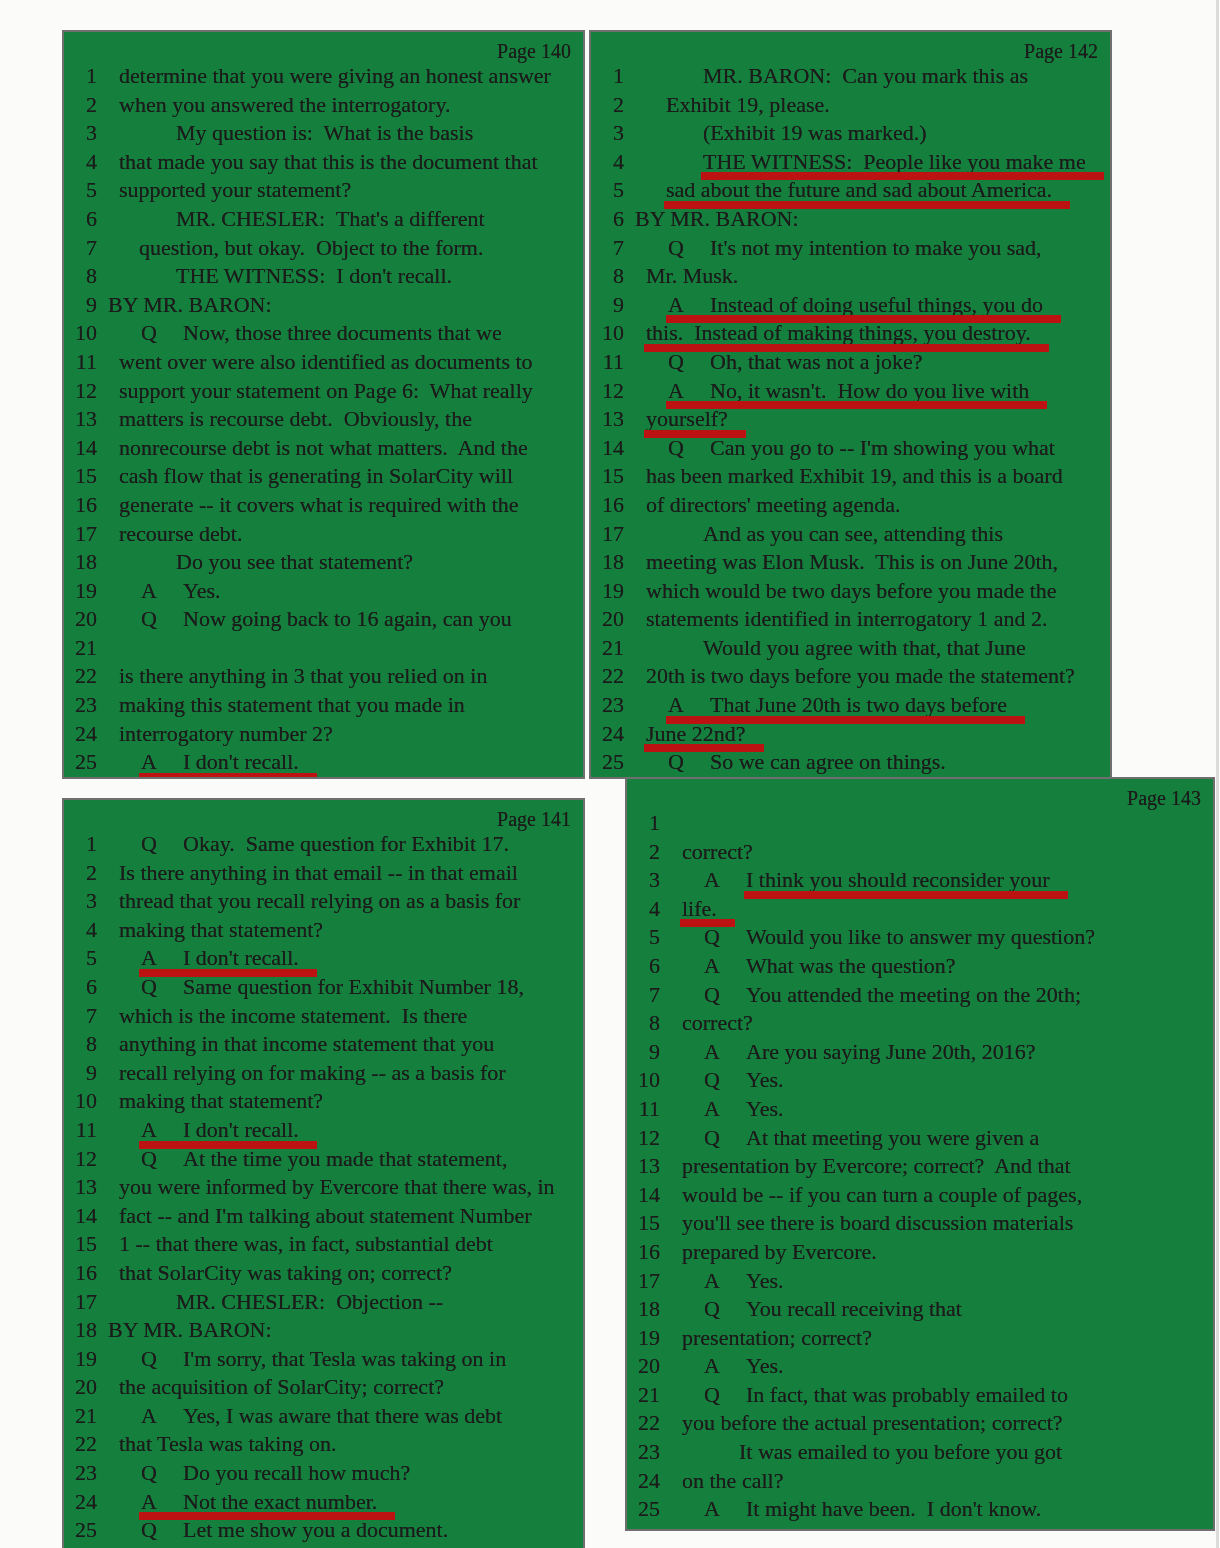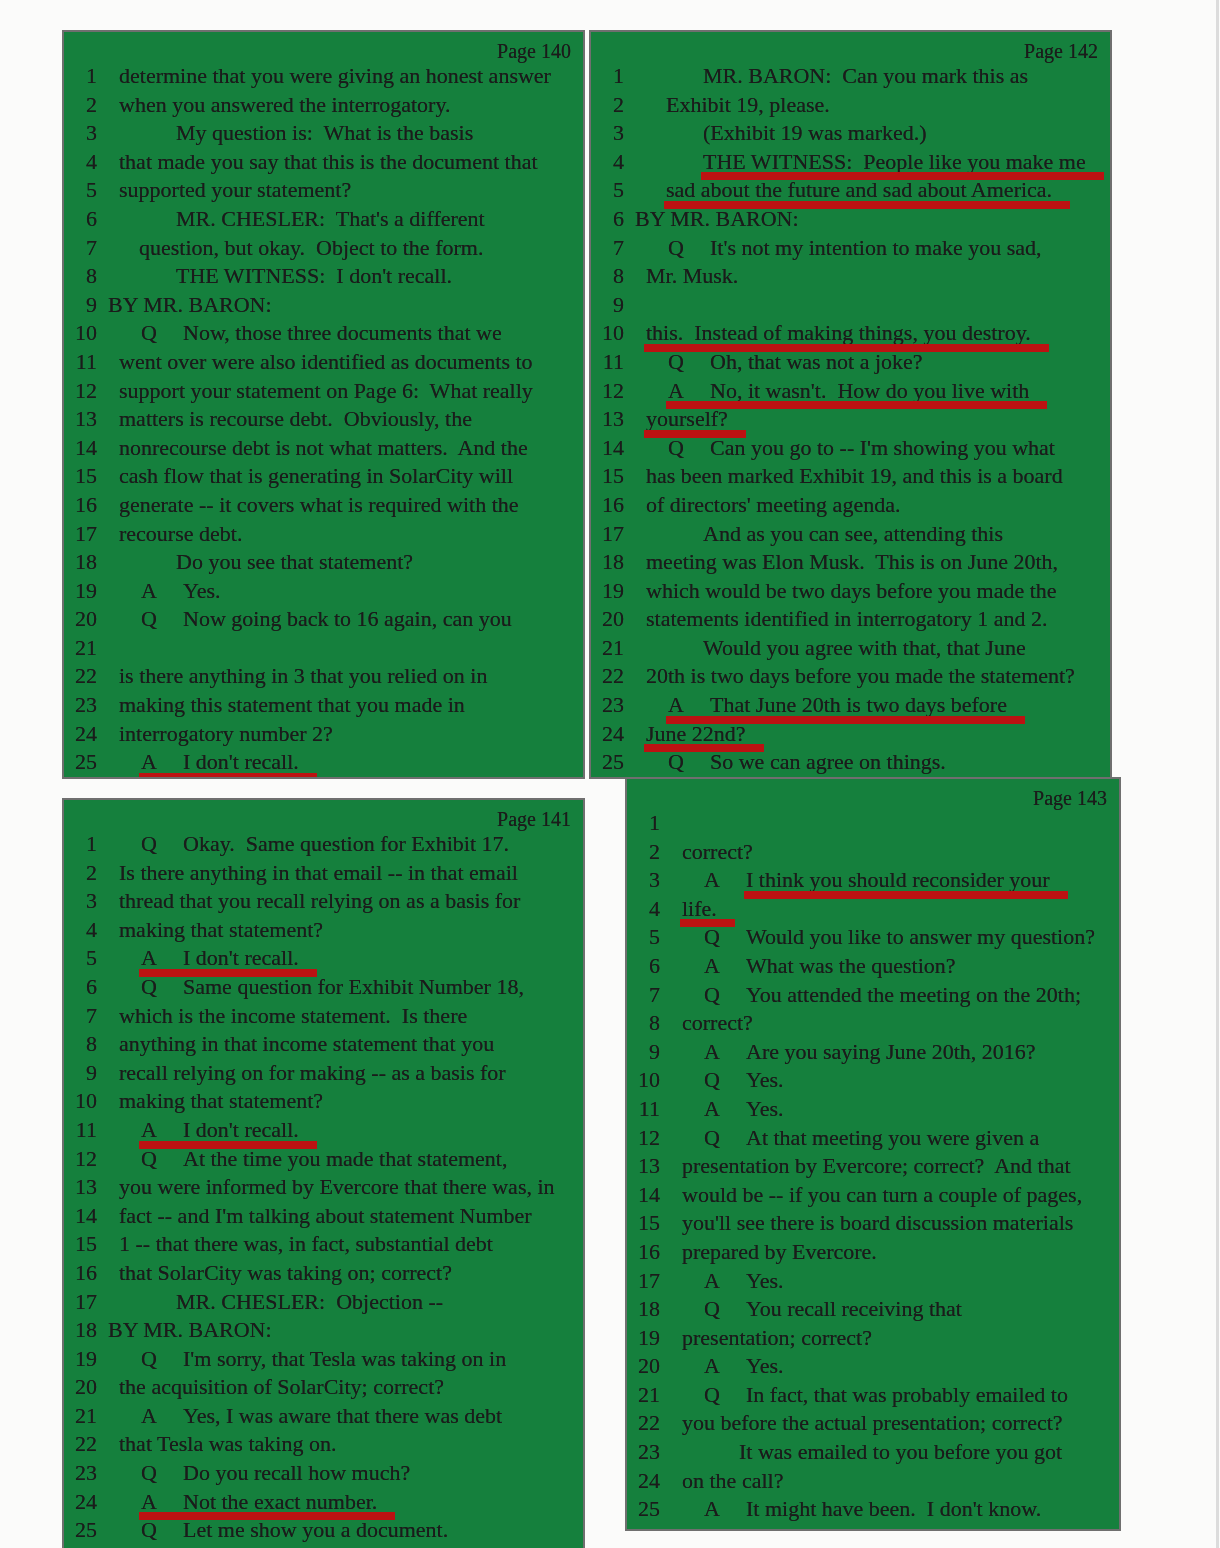--- a/index.html
+++ b/index.html
@@ -12,21 +12,21 @@
   }
   .page-box{
     position:absolute;box-sizing:border-box;
     background:#15803d;
     border:2px solid #6f6f6f;
     overflow:hidden;
   }
   #box-140{left:62px;top:30px;width:523px;height:749px;}
   #box-142{left:589px;top:30px;width:523px;height:749px;}
   #box-141{left:62px;top:798px;width:523px;height:754px;}
-  #box-143{left:625px;top:777px;width:496px;height:754px;}
+  #box-143{left:625px;top:777px;width:590px;height:754px;}
   .page-label{
     height:30px;box-sizing:border-box;
     padding:8px 12px 0 0;
     text-align:right;
     font-size:20px;line-height:22px;
     text-shadow:0 0 .6px rgba(25,25,25,.75);
   }
   .lines{
     font-size:22px;line-height:28.6px;
     text-shadow:0 0 .6px rgba(25,25,25,.75);
@@ -189,20 +189,21 @@
       <div class="row">
         <span class="num">7</span>
         <span class="content i-qa"><span class="mk">Q</span><span>It's not my intention to make you sad,</span></span>
       </div>
       <div class="row">
         <span class="num">8</span>
         <span class="content i-flush"><span>Mr. Musk.</span></span>
       </div>
       <div class="row">
         <span class="num">9</span>
+        <span class="content i-qa"><span class="redline"><span class="mk">A</span><span>Instead of doing useful things, you do</span></span></span>
       </div>
       <div class="row">
         <span class="num">10</span>
         <span class="content i-flush"><span class="redline"><span>this.  Instead of making things, you destroy.</span></span></span>
       </div>
       <div class="row">
         <span class="num">11</span>
         <span class="content i-qa"><span class="mk">Q</span><span>Oh, that was not a joke?</span></span>
       </div>
       <div class="row">

